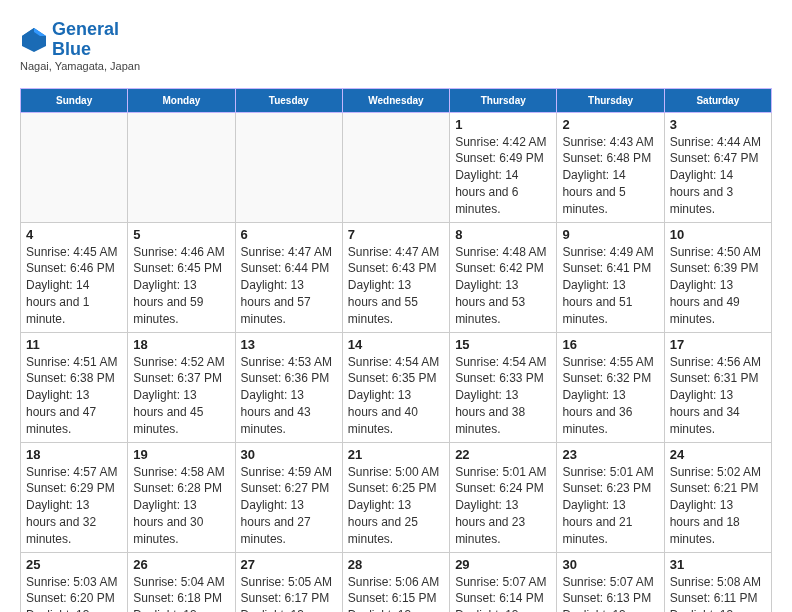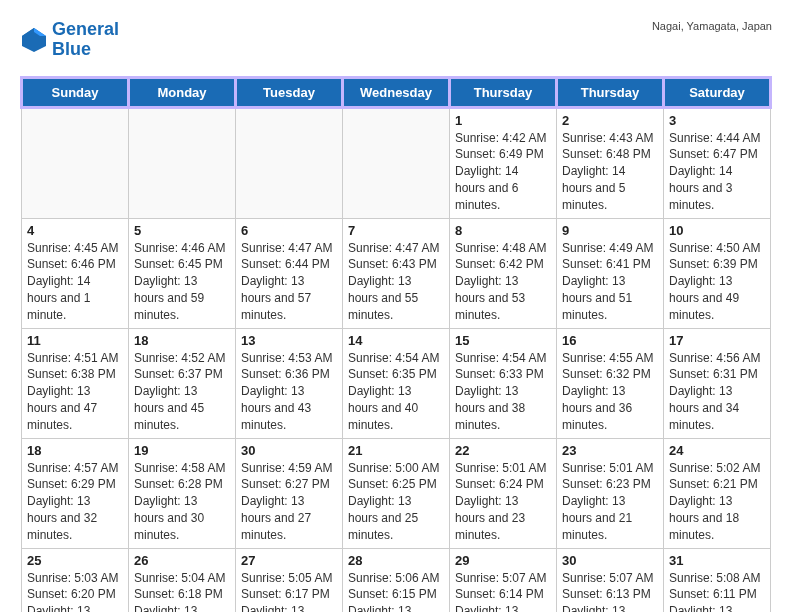--- a/index.html
+++ b/index.html
@@ -5,23 +5,23 @@
     * { box-sizing: border-box; margin: 0; padding: 0; }
     body {
       font-family: Arial, sans-serif;
       background: #fff;
       width: 792px;
       min-height: 612px;
       padding: 20px;
     }
     .header {
       display: flex;
-      justify-content: space-between;
       align-items: flex-start;
       margin-bottom: 16px;
+      flex-direction: column;
     }
     .logo {
       display: flex;
       align-items: center;
       gap: 4px;
     }
     .logo-text {
       font-size: 18px;
       font-weight: bold;
       color: #000;
@@ -47,25 +47,25 @@
       color: #444;
     }
     table {
       width: 100%;
       border-collapse: collapse;
       table-layout: fixed;
     }
     th {
       background: #1a6bb5;
       color: #fff;
-      font-size: 13px;
+      font-size: 10px;
       font-weight: bold;
       padding: 6px 4px;
       text-align: center;
-      border: 3px solid #c4b5fd;
+      border: 1px solid #c4b5fd;
     }
     td {
       vertical-align: top;
       border: 1px solid #ccc;
       padding: 4px 5px;
       font-size: 10.5px;
       color: #222;
       height: 80px;
       background: #fff;
     }

